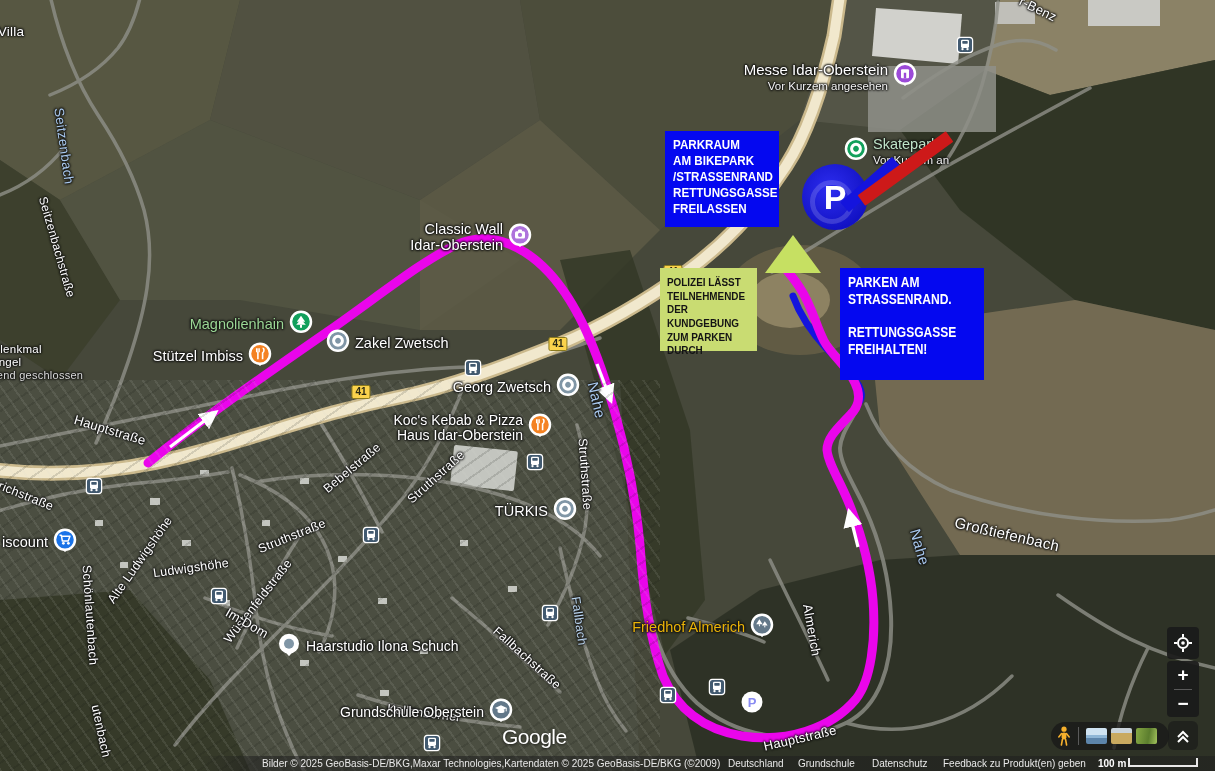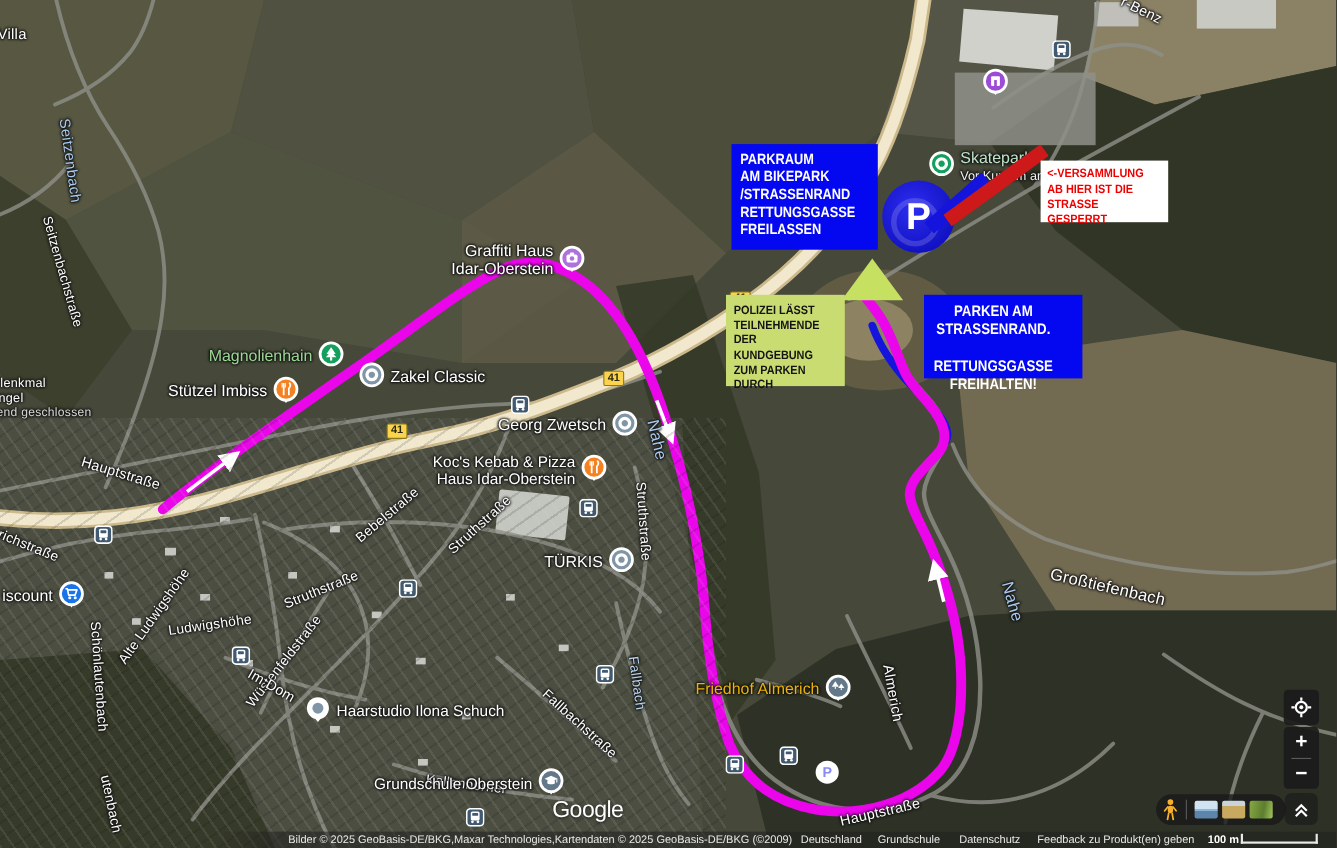--- a/index.html
+++ b/index.html
@@ -28,27 +28,27 @@
     display:flex;align-items:center;justify-content:center;color:#fff;font-size:34px;font-weight:700;}
   #bigP::before{content:"";position:absolute;left:8px;top:16px;width:34px;height:34px;border-radius:50%;
     border:5px solid rgba(255,255,255,.16);}
   .bar{position:absolute;height:13px;z-index:5;border-radius:1px;}
   #bar-blue{left:836px;top:178px;width:69px;transform:rotate(-41.5deg);}
   #bar-red{left:851px;top:162px;width:109px;transform:rotate(-36deg);}
   .anno{position:absolute;z-index:6;padding:6px 8px;box-sizing:border-box;}
   .anno .txt{display:block;transform:scaleX(.86);transform-origin:left top;font-weight:700;white-space:pre-line;}
   #box-route{left:93px;top:203px;width:296px;height:94px;}
   #box-route .txt{font-size:15px;line-height:1.12;}
-  #box-parkraum{left:665px;top:131px;width:133px;height:96px;}
+  #box-parkraum{left:665px;top:131px;width:114px;height:96px;}
   #box-parkraum .txt{font-size:13.5px;line-height:1.18;}
   #box-versammlung{left:946px;top:146px;width:116px;height:56px;padding:5px 6px;}
   #box-versammlung .txt{font-size:11px;line-height:1.28;transform:scaleX(.9);}
-  #box-polizei{left:660px;top:268px;width:108px;height:83px;padding:8px 7px;}
+  #box-polizei{left:660px;top:268px;width:97px;height:83px;padding:8px 7px;}
   #box-polizei .txt{font-size:11px;line-height:1.24;transform:scaleX(.9);}
-  #box-parken{left:840px;top:268px;width:144px;height:76px;text-align:center;}
+  #box-parken{left:840px;top:268px;width:144px;height:112px;}
   #box-parken .txt{font-size:14px;line-height:1.2;}
   #glogo{position:absolute;left:502px;top:725px;z-index:7;color:#fff;font-size:21px;font-weight:500;
     letter-spacing:-.5px;text-shadow:0 1px 3px rgba(0,0,0,.75);}
   #footer{position:absolute;left:0;bottom:0;width:100%;height:15px;z-index:8;
     background:linear-gradient(90deg, rgba(30,30,30,0) 0 16%, rgba(30,30,30,.55) 21%);}
   #footer span{position:absolute;top:2px;font-size:10px;color:#e9e9e9;white-space:nowrap;}
   #attrib{left:262px;color:#fff;}
   .flink{cursor:pointer;}
   #scalebar{position:absolute;left:1128px;bottom:4px;width:66px;height:7px;
     border-left:2px solid #e9e9e9;border-right:2px solid #e9e9e9;border-bottom:2px solid #e9e9e9;}
@@ -192,54 +192,55 @@
       <div class="slabel" style="left: 1007px; top: 534px; font-size: 15px; color: rgb(255, 255, 255); transform: translate(-50%, -50%) rotate(13deg);">Großtiefenbach</div>
       <div class="slabel" style="left: 1038px; top: 9px; font-size: 13px; color: rgb(255, 255, 255); transform: translate(-50%, -50%) rotate(26deg);">r-Benz</div>
     </div>
   <div id="pois">
       <div class="poi" style="left: 905px; top: 77px;"><svg width="27" height="28" viewBox="-13.5 -12 27 26">
           <polygon points="0,12.5 -4.2,7.5 4.2,7.5" fill="#fff"></polygon>
           <circle r="10" fill="#9c4ad8" stroke="#fff" stroke-width="2.5"></circle>
           <rect x="-4" y="-4.5" width="8" height="9" rx="1" fill="#fff"></rect>
           <rect x="-1.2" y="-1" width="2.4" height="5.5" fill="#9c4ad8"></rect>
         </svg></div>
+      <div class="poi-label" style="font-size: 15px; color: rgb(255, 255, 255); top: 77px; transform: translateY(-50%); right: 327px; text-align: right;">Messe Idar-Oberstein<div class="poi-sub">Vor Kurzem angesehen</div></div>
       <div class="poi" style="left: 856px; top: 152px;"><svg width="27" height="28" viewBox="-13.5 -12 27 26">
           <circle r="10" fill="#12a05c" stroke="#fff" stroke-width="2.5"></circle>
           <circle r="4.4" fill="none" stroke="#fff" stroke-width="3"></circle>
         </svg></div>
       <div class="poi-label" style="font-size: 14.5px; color: rgb(191, 227, 200); top: 152px; transform: translateY(-50%); left: 873px; text-align: left;">Skatepark<div class="poi-sub">Vor Kurzem an</div></div>
       <div class="poi" style="left: 520px; top: 238px;"><svg width="27" height="28" viewBox="-13.5 -12 27 26">
           <polygon points="0,12.5 -4.2,7.5 4.2,7.5" fill="#fff"></polygon>
           <circle r="10" fill="#ae72dc" stroke="#fff" stroke-width="2.5"></circle>
           <rect x="-2" y="-5.2" width="4" height="2.5" rx="1" fill="#fff"></rect>
           <rect x="-5" y="-3.4" width="10" height="7.2" rx="1.5" fill="#fff"></rect>
           <circle cy="0.2" r="2.1" fill="#ae72dc"></circle>
         </svg></div>
-      <div class="poi-label" style="font-size: 14.5px; color: rgb(255, 255, 255); top: 238px; transform: translateY(-50%); right: 712px; text-align: right;">Graffiti Haus
+      <div class="poi-label" style="font-size: 14.5px; color: rgb(255, 255, 255); top: 238px; transform: translateY(-50%); right: 712px; text-align: right;">Classic Wall
 Idar-Oberstein</div>
       <div class="poi" style="left: 301px; top: 325px;"><svg width="27" height="28" viewBox="-13.5 -12 27 26">
           <circle r="10" fill="#12a05c" stroke="#fff" stroke-width="2.5"></circle>
           <polygon points="0,-6 4.2,0 -4.2,0" fill="#fff"></polygon>
           <polygon points="0,-2.5 4.8,3 -4.8,3" fill="#fff"></polygon>
           <rect x="-1" y="3" width="2" height="3" fill="#fff"></rect>
         </svg></div>
       <div class="poi-label" style="font-size: 14.5px; color: rgb(155, 215, 149); top: 325px; transform: translateY(-50%); right: 931px; text-align: right;">Magnolienhain</div>
       <div class="poi" style="left: 260px; top: 357px;"><svg width="27" height="28" viewBox="-13.5 -12 27 26">
           <polygon points="0,12.5 -4.2,7.5 4.2,7.5" fill="#fff"></polygon>
           <circle r="10" fill="#f48222" stroke="#fff" stroke-width="2.5"></circle>
           <path d="M-3.5,-5.5 v4 M-2.1,-5.5 v4 M-0.7,-5.5 v4" stroke="#fff" stroke-width="1.1" fill="none"></path>
           <path d="M-2.1,-2 v7.5" stroke="#fff" stroke-width="1.6"></path>
           <path d="M2.6,-5.5 c1.8,0 1.8,3.6 0,4.6 v6.4" stroke="#fff" stroke-width="1.6" fill="none"></path>
         </svg></div>
       <div class="poi-label" style="font-size: 14.5px; color: rgb(255, 255, 255); top: 357px; transform: translateY(-50%); right: 972px; text-align: right;">Stützel Imbiss</div>
       <div class="poi" style="left: 338px; top: 344px;"><svg width="27" height="28" viewBox="-13.5 -12 27 26">
           <circle r="10" fill="#8096a6" stroke="#fff" stroke-width="2.5"></circle>
           <circle r="4.4" fill="none" stroke="#fff" stroke-width="3"></circle>
         </svg></div>
-      <div class="poi-label" style="font-size: 14.5px; color: rgb(255, 255, 255); top: 344px; transform: translateY(-50%); left: 355px; text-align: left;">Zakel Classic</div>
+      <div class="poi-label" style="font-size: 14.5px; color: rgb(255, 255, 255); top: 344px; transform: translateY(-50%); left: 355px; text-align: left;">Zakel Zwetsch</div>
       <div class="poi" style="left: 568px; top: 388px;"><svg width="27" height="28" viewBox="-13.5 -12 27 26">
           <circle r="10" fill="#8096a6" stroke="#fff" stroke-width="2.5"></circle>
           <circle r="4.4" fill="none" stroke="#fff" stroke-width="3"></circle>
         </svg></div>
       <div class="poi-label" style="font-size: 14.5px; color: rgb(255, 255, 255); top: 388px; transform: translateY(-50%); right: 664px; text-align: right;">Georg Zwetsch</div>
       <div class="poi" style="left: 540px; top: 428px;"><svg width="27" height="28" viewBox="-13.5 -12 27 26">
           <polygon points="0,12.5 -4.2,7.5 4.2,7.5" fill="#fff"></polygon>
           <circle r="10" fill="#f48222" stroke="#fff" stroke-width="2.5"></circle>
           <path d="M-3.5,-5.5 v4 M-2.1,-5.5 v4 M-0.7,-5.5 v4" stroke="#fff" stroke-width="1.1" fill="none"></path>
           <path d="M-2.1,-2 v7.5" stroke="#fff" stroke-width="1.6"></path>
@@ -362,25 +363,20 @@
   <div id="bigP">P</div>
   <div class="bar" id="bar-blue" style="background: rgb(20, 20, 221);"></div>
   <div class="bar" id="bar-red" style="background: rgb(205, 25, 25);"></div>
 
   <div class="anno" id="box-parkraum" style="background: rgb(4, 8, 240); color: rgb(255, 255, 255);">
     <span class="txt">PARKRAUM
 AM BIKEPARK
 /STRASSENRAND
 RETTUNGSGASSE
 FREILASSEN</span>
-  </div>
-  <div class="anno" id="box-versammlung" style="background: rgb(255, 255, 255); color: rgb(239, 0, 0);">
-    <span class="txt">&lt;-VERSAMMLUNG
-AB HIER IST DIE
-STRASSE GESPERRT</span>
   </div>
   <div class="anno" id="box-polizei" style="background: rgb(201, 220, 114); color: rgb(20, 20, 20);">
     <span class="txt">POLIZEI LÄSST
 TEILNEHMENDE
 DER KUNDGEBUNG
 ZUM PARKEN DURCH</span>
   </div>
   <div class="anno" id="box-parken" style="background: rgb(4, 8, 240); color: rgb(255, 255, 255);">
     <span class="txt">PARKEN AM
 STRASSENRAND.

